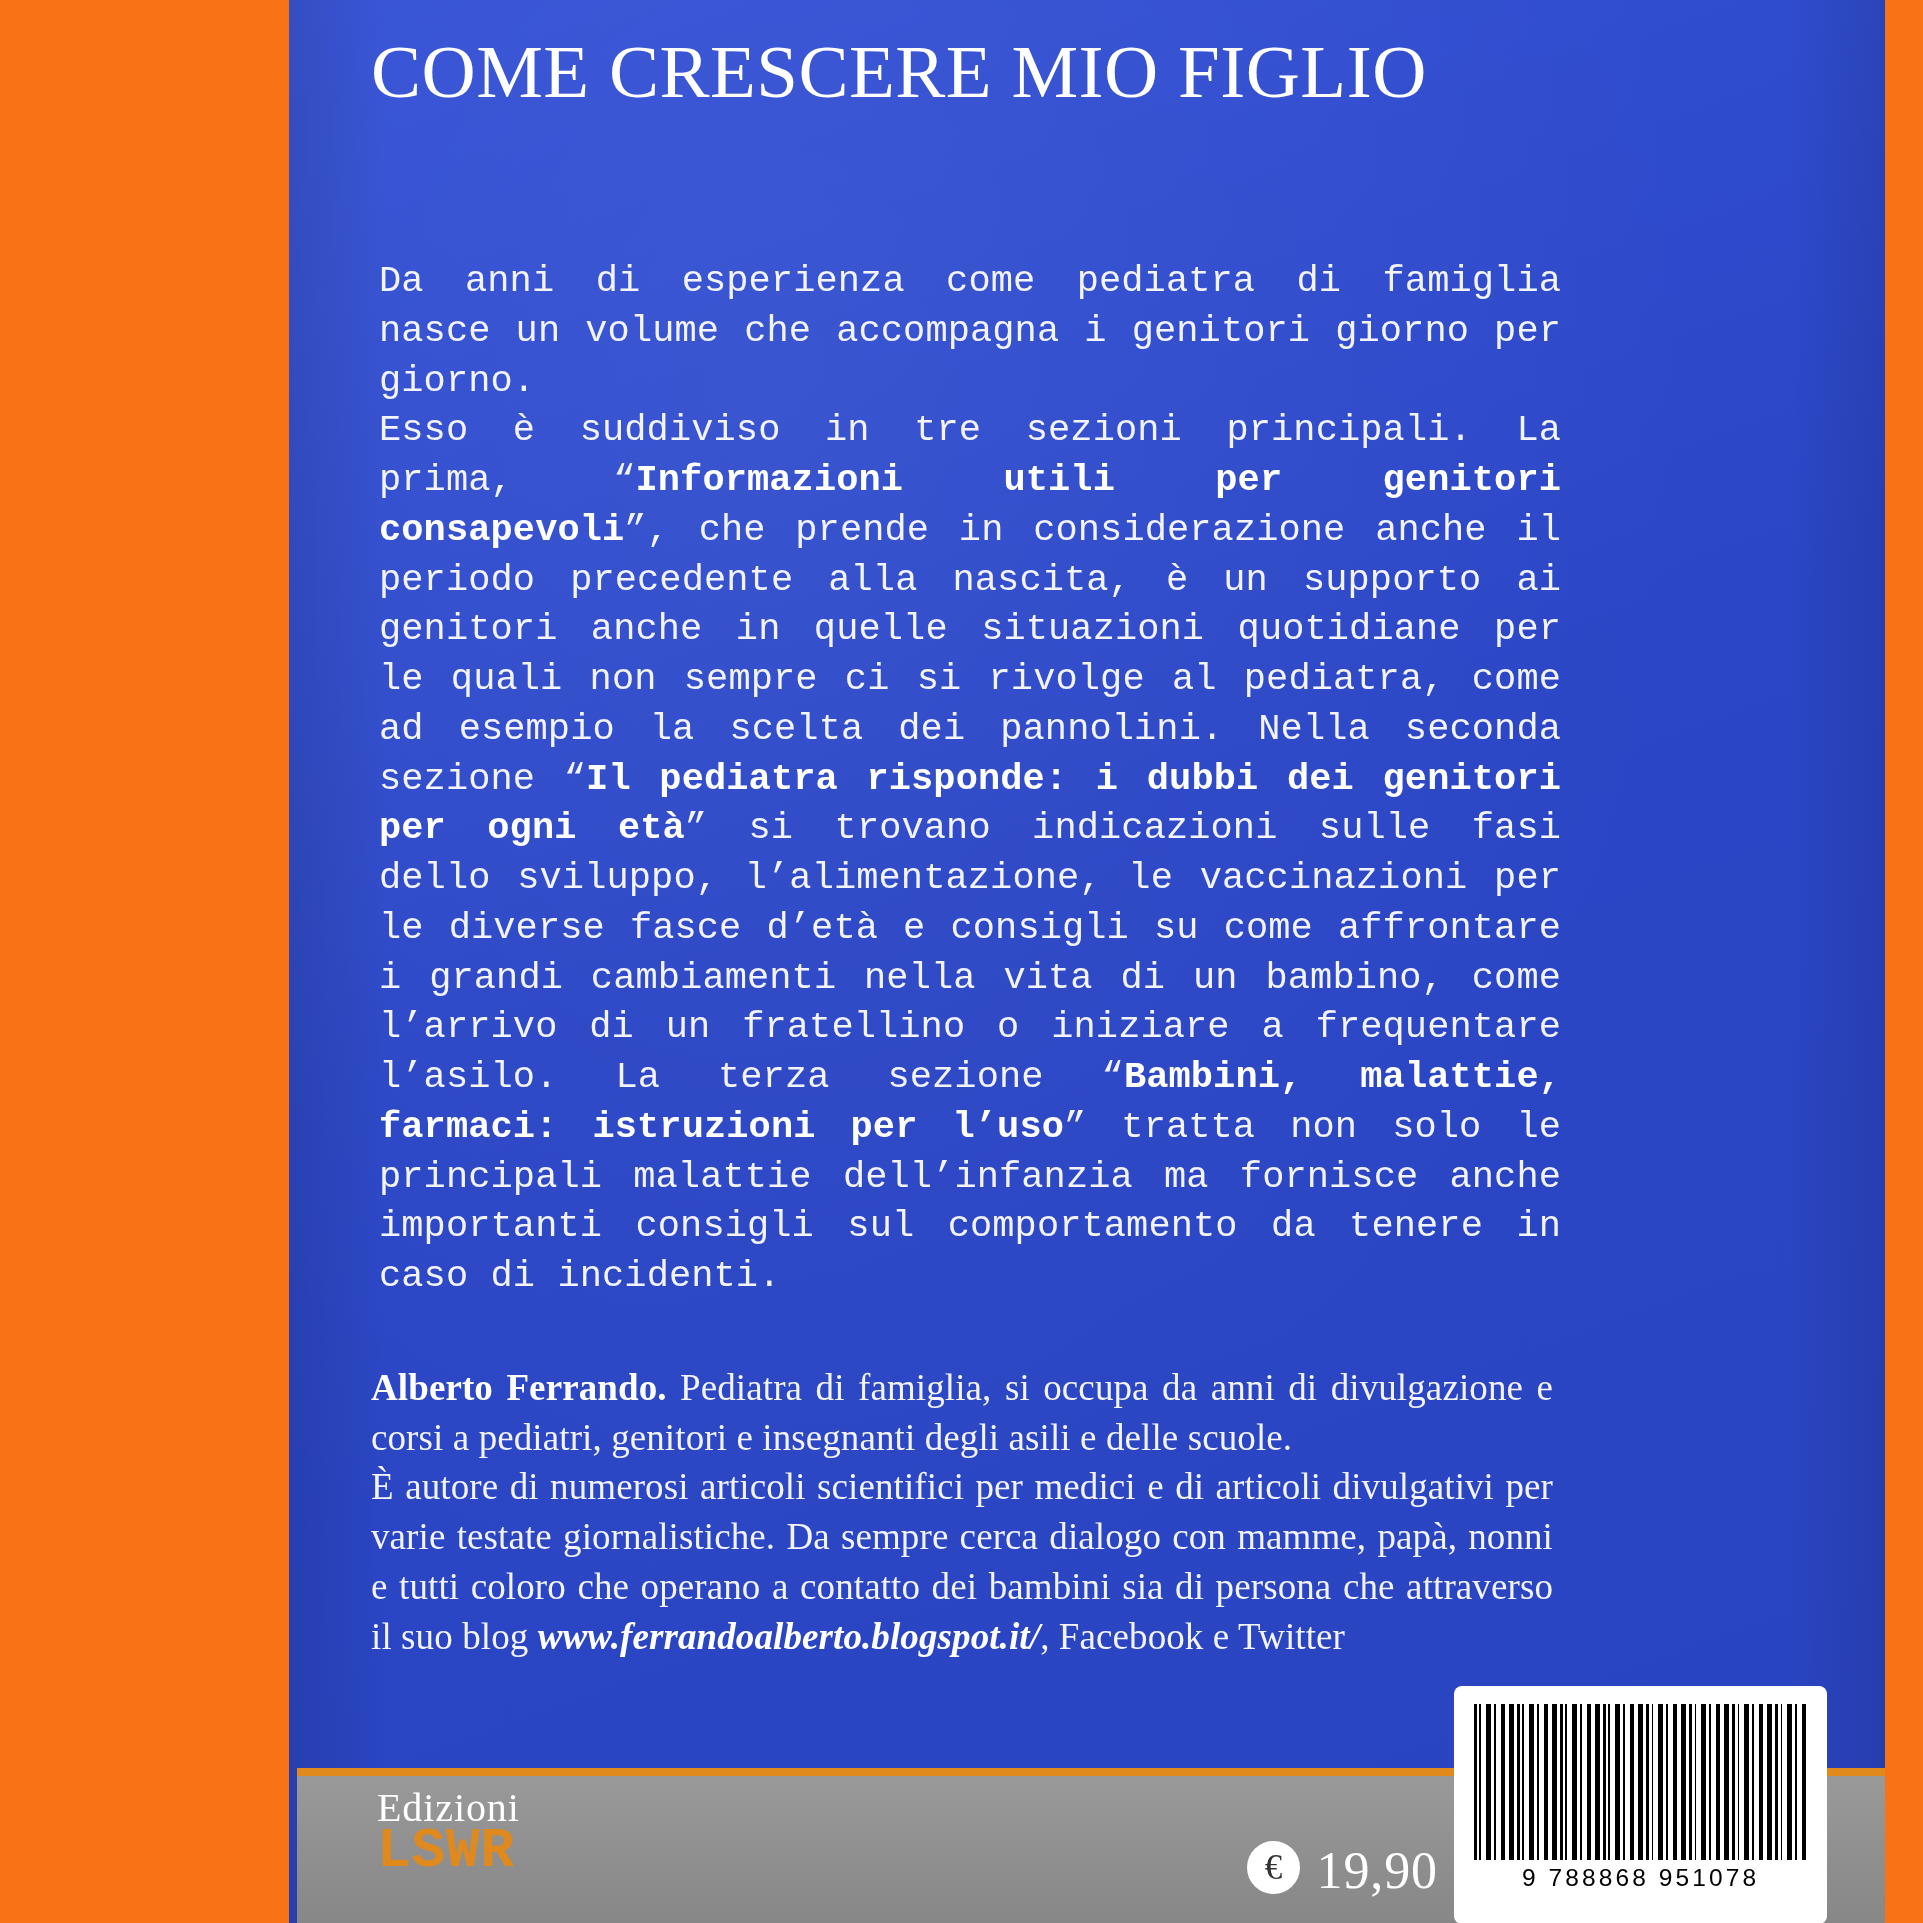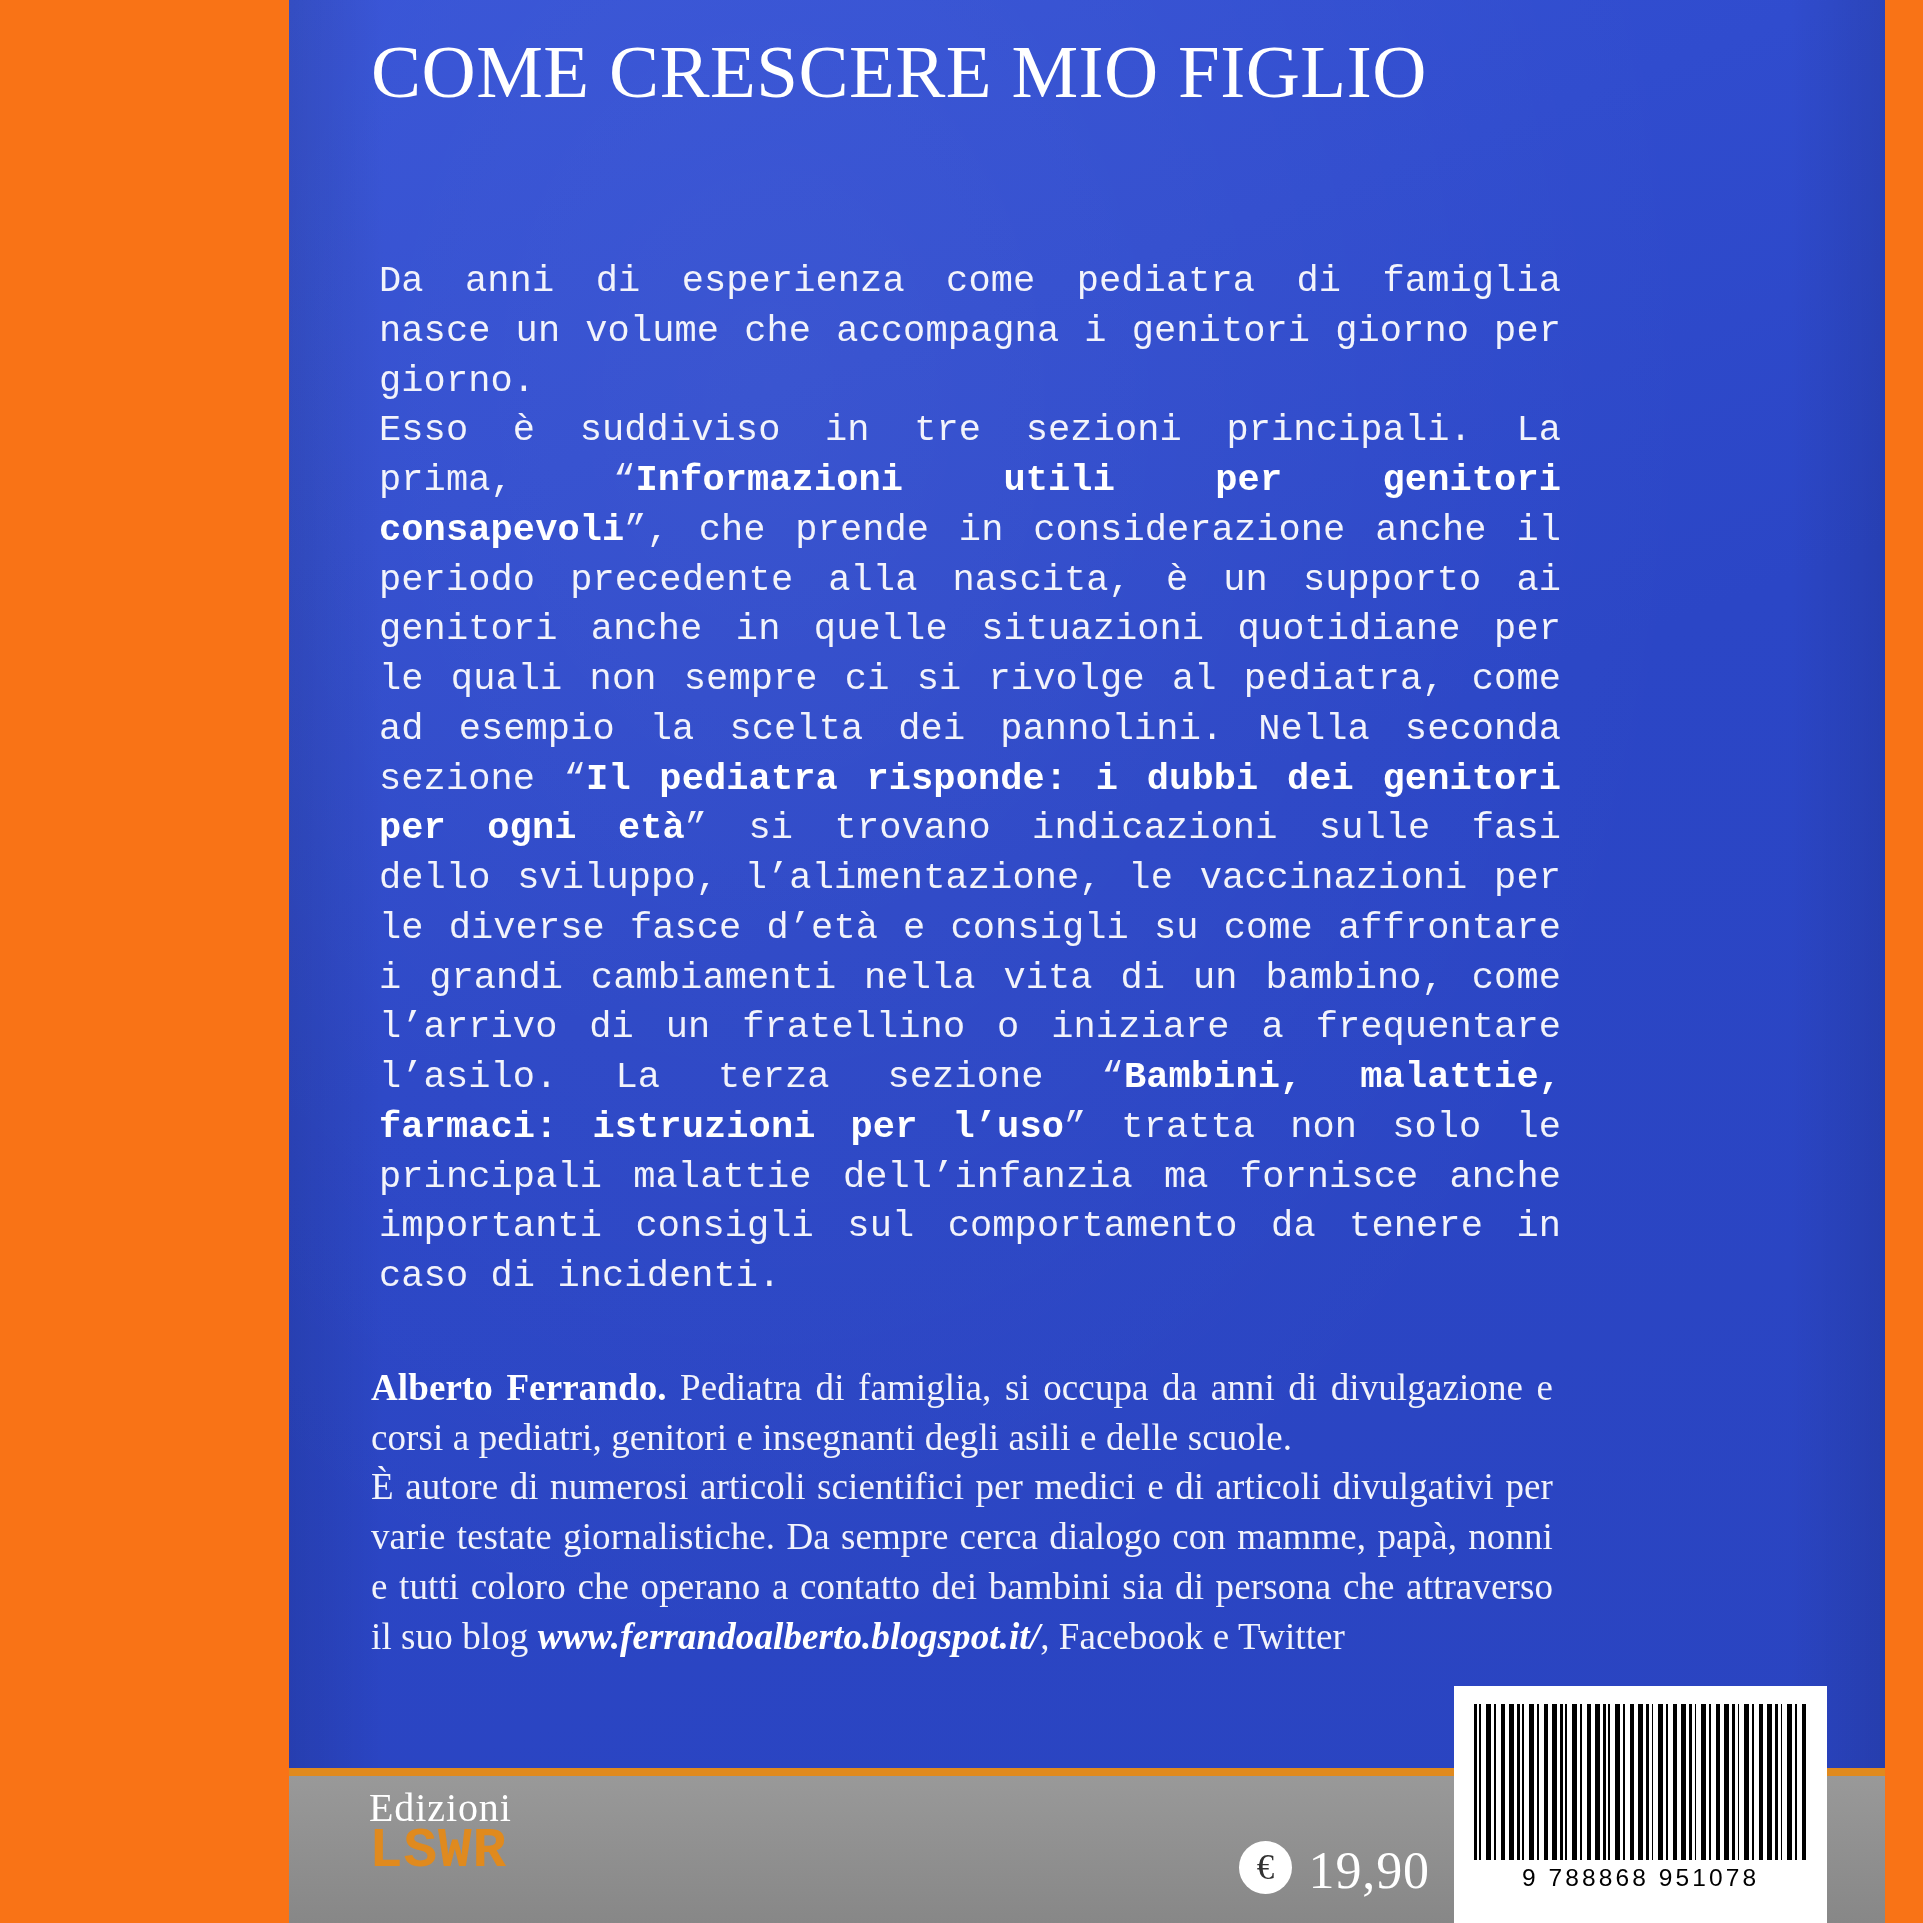--- a/index.html
+++ b/index.html
@@ -85,21 +85,21 @@
     max-width: 1182px;
     text-align: justify;
     letter-spacing: 0.1px;
   }
   .author-block .name { font-weight: bold; color: #ffffff; }
   .author-block .url { font-style: italic; font-weight: bold; color: #ffffff; }
 
   
   .bottom-bar {
     position: absolute;
-    left: 0;
+    left: 8px;
     bottom: 0;
     width: 100%;
     height: 156px;
     background: #8c8c8c;
     background: linear-gradient(180deg, #9a9a9a 0%, #878787 100%);
     z-index: 3;
   }
   .bottom-bar-rule {
     position: absolute;
     left: 0;
@@ -133,20 +133,21 @@
   .barcode-box {
     position: absolute;
     right: 58px;
     bottom: 0px;
     width: 373px;
     height: 238px;
     background: #ffffff;
     z-index: 4;
     box-sizing: border-box;
     padding: 18px 20px 9px 20px;
+    border-radius: 8px;
   }
   .bars {
     width: 333px;
     height: 156px;
     background-image: repeating-linear-gradient(
       to right,
       #000 0 2.7px, #fff 2.7px 5.5px, #000 5.5px 7.3px, #fff 7.3px 11.8px,
       #000 11.8px 17.3px, #fff 17.3px 20px, #000 20px 22px, #fff 22px 27px,
       #000 27px 31px, #fff 31px 35px, #000 35px 40px, #fff 40px 43px
     );

